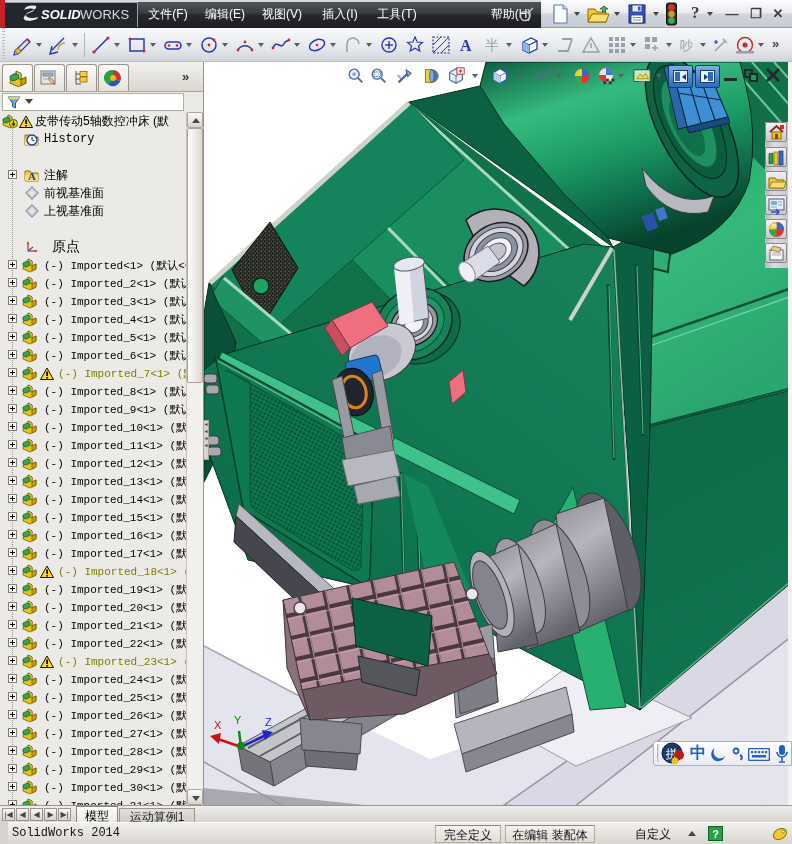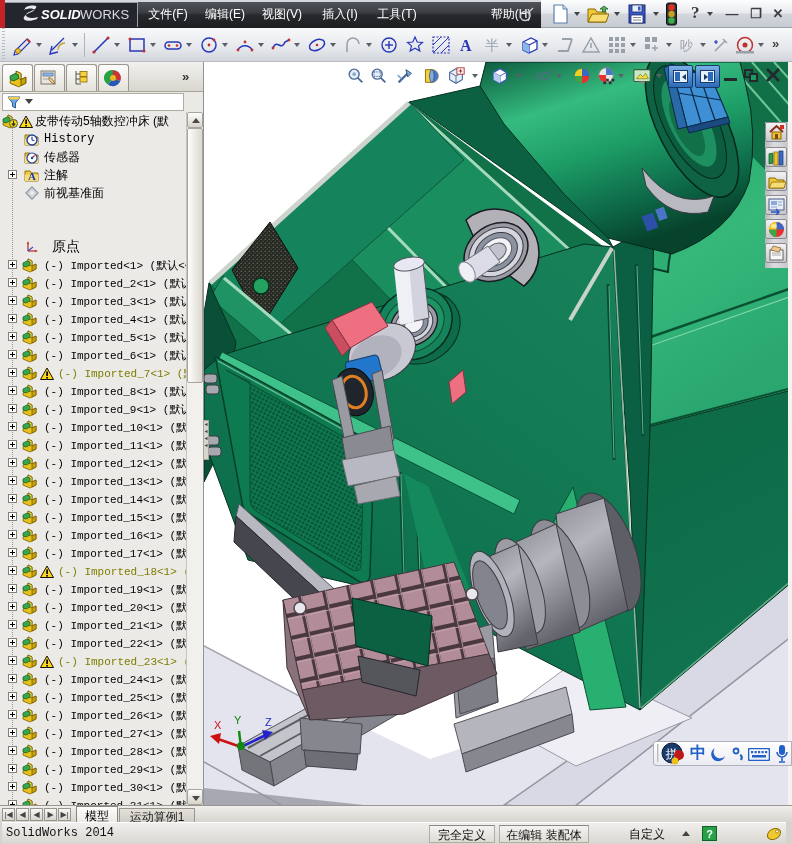--- a/index.html
+++ b/index.html
@@ -16,21 +16,21 @@
 
 #lpanel{left:0;top:62px;width:204px;height:743px;background:#ebe9e4;border-right:1px solid #8e9399;}
 #ptabs{left:0;top:0;width:203px;height:30px;background:linear-gradient(#f2f1ee,#d9d6cf);border-bottom:1px solid #a8a49c;}
 .ptab{top:2px;width:31px;height:27px;border:1px solid #9a968e;border-bottom:none;background:linear-gradient(#fcfcfb,#e4e1da);border-radius:3px 3px 0 0;}
 #filterrow{left:2px;top:31px;width:182px;height:18px;background:#fff;border:1px solid #b0aca4;}
 #tree{left:0;top:50px;width:186px;height:693px;background:#ebeae7;overflow:hidden;font-family:"Liberation Mono",monospace;font-size:12px;color:#000;}
 .trow{position:absolute;height:18px;line-height:18px;white-space:nowrap;}
 #vscroll{left:186px;top:50px;width:17px;height:693px;background:#f1f0ec;border-left:1px solid #c8c4bc;}
 
 #mtabs{left:0;top:805px;width:792px;height:17px;background:linear-gradient(#efeeec,#d8d5cf);border-top:1px solid #9a968e;}
-#statusbar{left:2px;top:822px;width:784px;height:22px;background:linear-gradient(#f0efed,#d9d6d0);border-top:1px solid #fff;font-size:12px;color:#111;}
+#statusbar{left:8px;top:822px;width:784px;height:22px;background:linear-gradient(#f0efed,#d9d6d0);border-top:1px solid #fff;font-size:12px;color:#111;}
 
 #vp{left:204px;top:62px;width:588px;height:743px;background:#fff;overflow:hidden;}
 </style></head><body>
 <div id="app">
     <svg width="0" height="0" style="position:absolute">
 <defs>
 <g id="i-part">
           <polygon points="1,9 6,6 6,1 10,3 10,8 14,6 14,11 8,14 1,11" fill="#e8c21a" stroke="#7a6200" stroke-width="0.8"></polygon>
           <polygon points="6,6 10,8 10,3 6,1" fill="#f5da5a" stroke="#7a6200" stroke-width="0.8"></polygon>
           <polygon points="10,8 14,6 14,11 10,13" fill="#caa20a" stroke="#7a6200" stroke-width="0.8"></polygon>
@@ -326,41 +326,38 @@
         </div>
 <div class="trow" style="left:0;top:18px;width:186px">
           <svg style="position:absolute;left:24px;top:2px" width="15" height="15" viewBox="0 0 15 15">
             <use href="#i-fold"></use>
           </svg>
           <svg style="position:absolute;left:25px;top:3px" width="14" height="14" viewBox="0 0 14 14">
             <use href="#i-clock"></use>
           </svg>
           <span style="position:absolute;left:44px;top:0;font-size:12px;font-family:'Liberation Mono',monospace">History</span>
         </div>
-<div class="trow" style="left:0;top:36px;width:186px">
-          <svg style="position:absolute;left:24px;top:2px" width="15" height="15" viewBox="0 0 15 15">
-            <use href="#i-fold"></use>
-          </svg>
-          <svg style="position:absolute;left:25px;top:3px" width="14" height="14" viewBox="0 0 14 14">
-            <use href="#i-eye"></use>
-          </svg>
-          <span style="position:absolute;left:44px;top:0;font-size:12px;font-family:'Liberation Sans',sans-serif">传感器</span>
-        </div>
 <div class="trow" style="left:0;top:54px;width:186px"><svg style="position:absolute;left:8px;top:4px" width="9" height="9" viewBox="0 0 9 9">
             <use href="#i-plus"></use>
           </svg><svg style="position:absolute;left:24px;top:2px" width="15" height="15" viewBox="0 0 15 15">
             <use href="#i-fold"></use>
           </svg><text></text><svg style="position:absolute;left:27px;top:4px" width="11" height="11" viewBox="0 0 11 11">
             <text x="1" y="10" font-size="11" font-weight="bold" fill="#1a3ab8" font-family="Liberation Serif,serif">A</text>
           </svg><span style="position:absolute;left:44px;top:0;font-size:12px;font-family:'Liberation Sans',sans-serif">注解</span></div>
 <div class="trow" style="left:0;top:72px;width:152px">
           <svg style="position:absolute;left:25px;top:2px" width="14" height="14" viewBox="0 0 14 14">
             <use href="#i-plane"></use>
           </svg>
           <span style="position:absolute;left:44px;top:0;font-size:12px;font-family:'Liberation Sans',sans-serif">前视基准面</span>
+        </div>
+<div class="trow" style="left:0;top:90px;width:186px">
+          <svg style="position:absolute;left:25px;top:2px" width="14" height="14" viewBox="0 0 14 14">
+            <use href="#i-plane"></use>
+          </svg>
+          <span style="position:absolute;left:44px;top:0;font-size:12px;font-family:'Liberation Sans',sans-serif">上视基准面</span>
         </div>
 <div class="trow" style="left:0;top:126px;width:186px">
           <svg style="position:absolute;left:25px;top:2px" width="14" height="14" viewBox="0 0 14 14">
             <use href="#i-orig"></use>
           </svg>
           <span style="position:absolute;left:52px;top:0;font-size:14px;font-family:Liberation Serif, serif">原点</span>
         </div>
 <div class="trow" style="left:0;top:144px;width:186px">
           <svg style="position:absolute;left:8px;top:4px" width="9" height="9" viewBox="0 0 9 9">
             <use href="#i-plus"></use>

